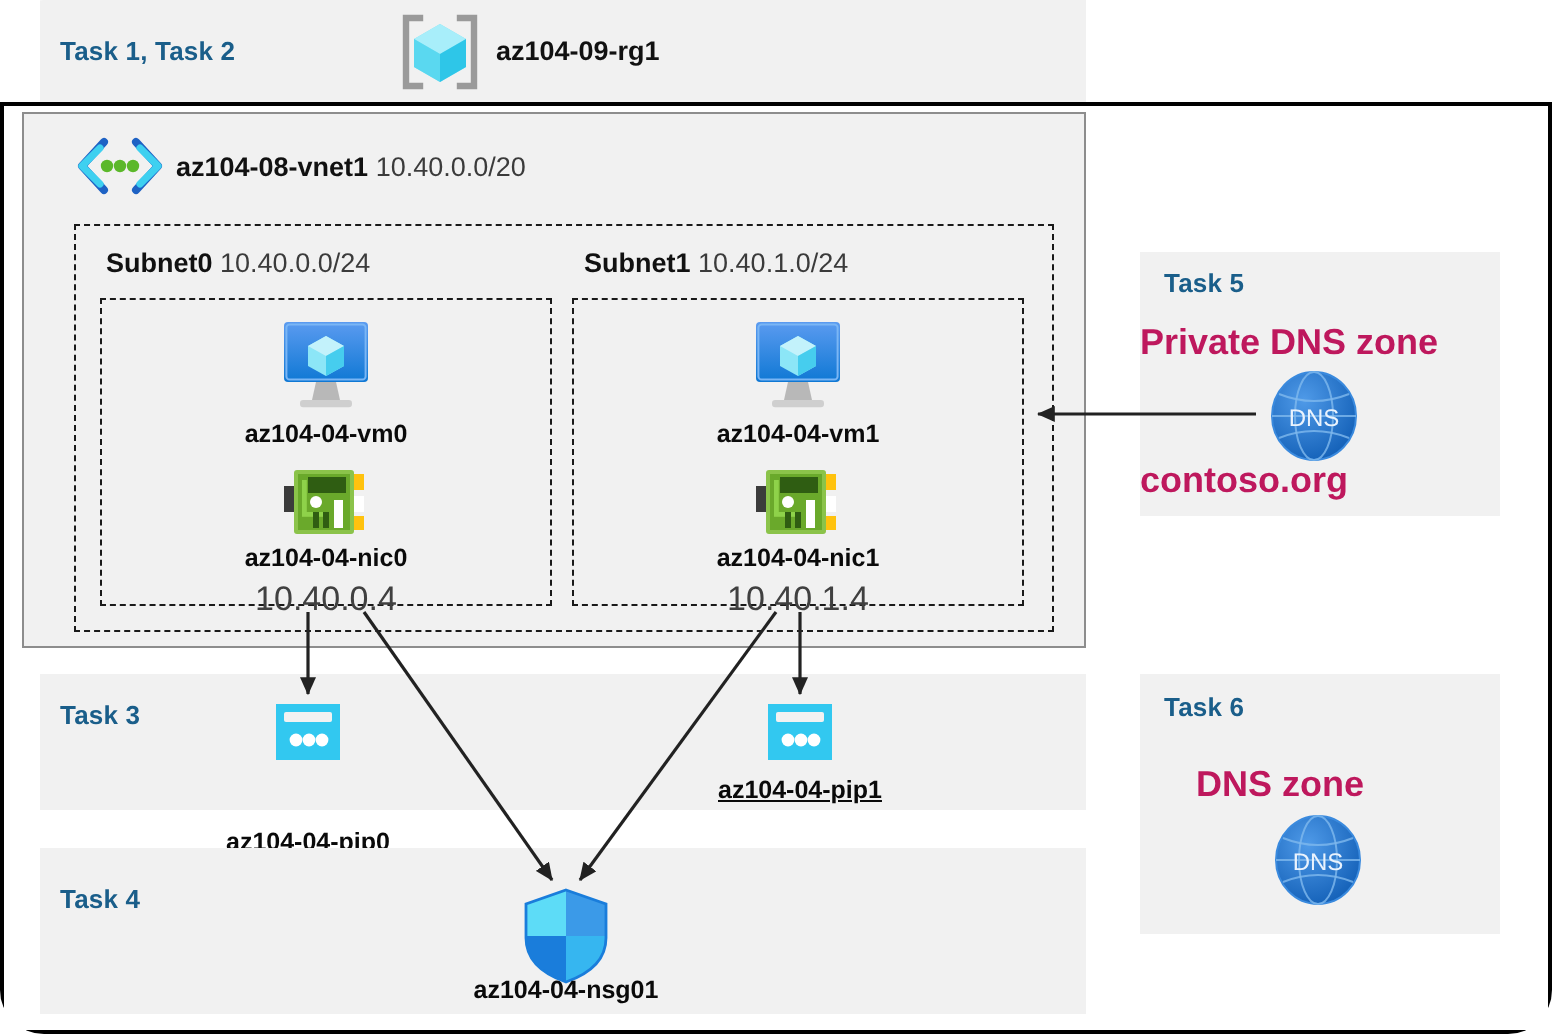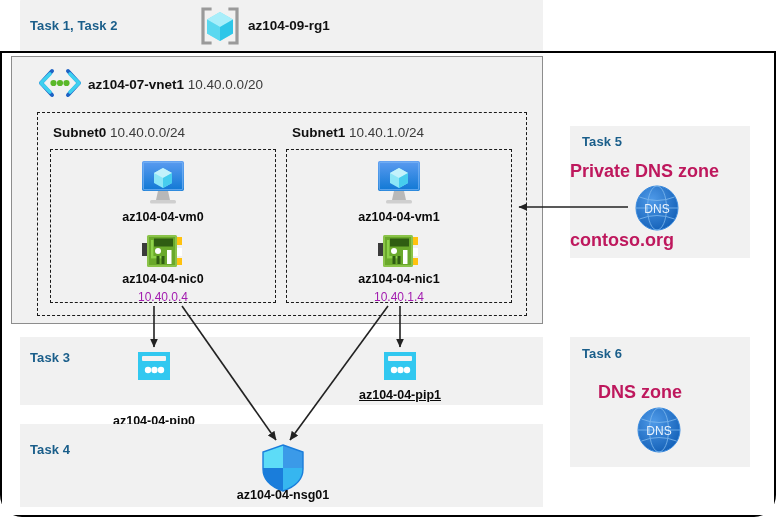--- a/index.html
+++ b/index.html
@@ -72,22 +72,22 @@
     text-align: center;
     font-weight: bold;
     font-size: 12.5px;
     color: #0a0a0a;
     white-space: nowrap;
   }
   .node-sub {
     position: absolute;
     text-align: center;
     font-weight: normal;
-    font-size: 12px;
-    color: #a21caf;
+    font-size: 17px;
+    color: #404040;
     white-space: nowrap;
   }
   .heading-center {
     position: absolute;
     text-align: left;
     font-weight: bold;
     font-size: 18px;
     color: #be185d;
     white-space: nowrap;
   }
@@ -140,21 +140,21 @@
       <path d="M14 6 L5 15 L14 24" fill="none" stroke="#3ed0f0" stroke-width="3.6" stroke-linecap="round" stroke-linejoin="round"></path>
       <path d="M32 3 L43 15 L32 27" fill="none" stroke="#1e62c4" stroke-width="4" stroke-linecap="round" stroke-linejoin="round"></path>
       <path d="M34 6 L43 15 L34 24" fill="none" stroke="#3ed0f0" stroke-width="3.6" stroke-linecap="round" stroke-linejoin="round"></path>
       <circle cx="17.5" cy="15" r="3.1" fill="#5bb82a"></circle>
       <circle cx="24" cy="15" r="3.1" fill="#5bb82a"></circle>
       <circle cx="30.5" cy="15" r="3.1" fill="#5bb82a"></circle>
     </svg>
   </div>
 
   <div class="abs-text" style="left:88px; top:75px;">
-    <span class="title-strong">az104-07-vnet1</span><span class="title-light">&nbsp;</span><span class="title-light">10.40.0.0/20</span>
+    <span class="title-strong">az104-08-vnet1</span><span class="title-light">&nbsp;</span><span class="title-light">10.40.0.0/20</span>
   </div>
 
   <div class="dashed" style="left:37px; top:112px; width:490px; height:204px;"></div>
 
   <div class="abs-text" style="left:53px; top:123px;">
     <span class="title-strong">Subnet0</span><span class="title-light">&nbsp;</span><span class="title-light">10.40.0.0/24</span>
   </div>
 
   <div class="dashed" style="left:50px; top:149px; width:226px; height:154px;"></div>
 

